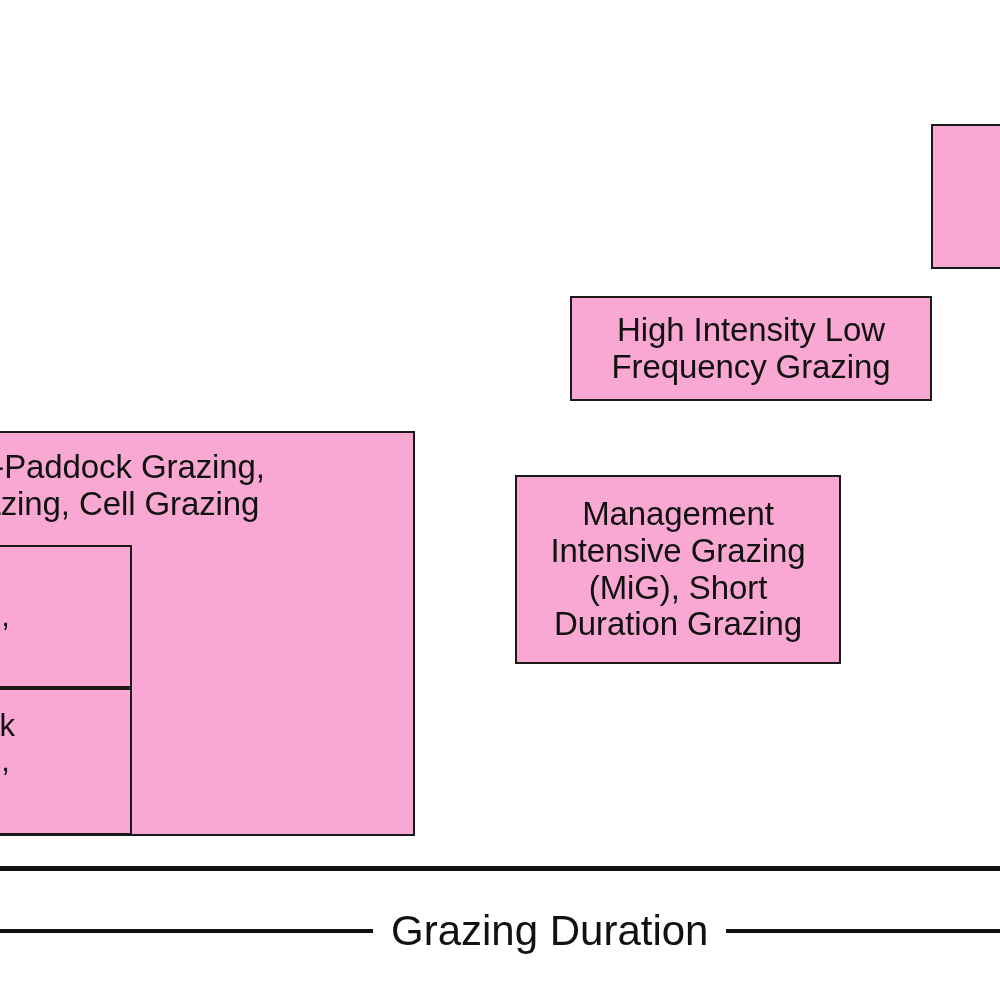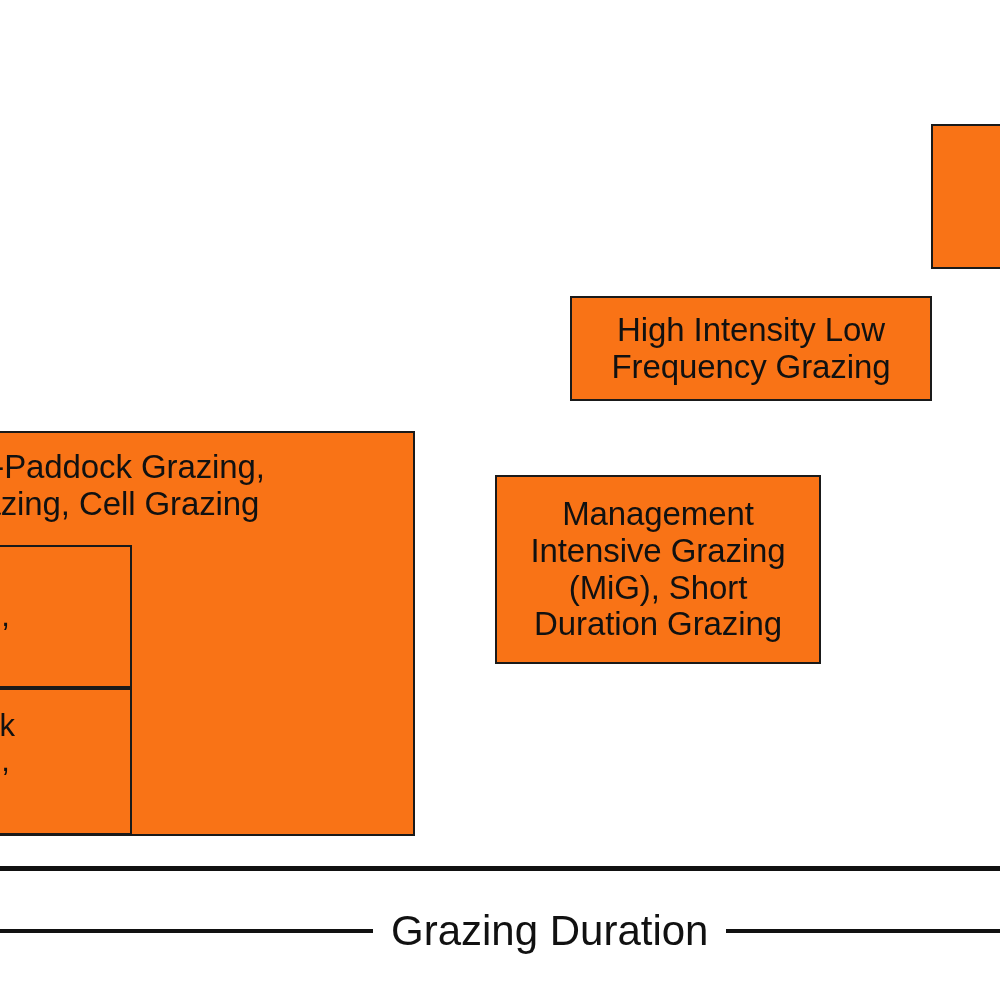--- a/index.html
+++ b/index.html
@@ -17,21 +17,21 @@
     height: 981px;
     background: #ffffff;
     overflow: hidden;
   }
 
   
   .box {
     position: absolute;
     box-sizing: border-box;
     border: 2px solid #1a1a1a;
-    background: #f97316;
+    background: #f9a8d4;
     display: flex;
     align-items: center;
     justify-content: center;
     text-align: center;
     overflow: hidden;
   }
   .box .label {
     display: block;
     white-space: pre-line;
     line-height: 1.12;
@@ -55,21 +55,21 @@
     top: 296px;
     width: 362px;
     height: 105px;
   }
   #box-hilf .label {
     font-size: 33px;
   }
 
   
   #box-mig {
-    left: 495px;
+    left: 515px;
     top: 475px;
     width: 326px;
     height: 189px;
   }
   #box-mig .label {
     font-size: 33px;
   }
 
   
   #box-amp {

